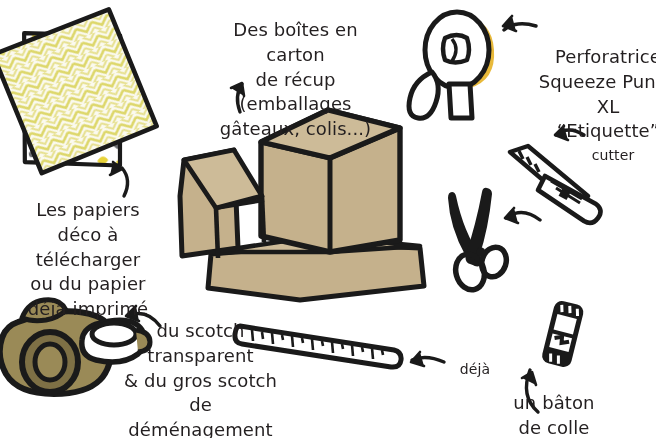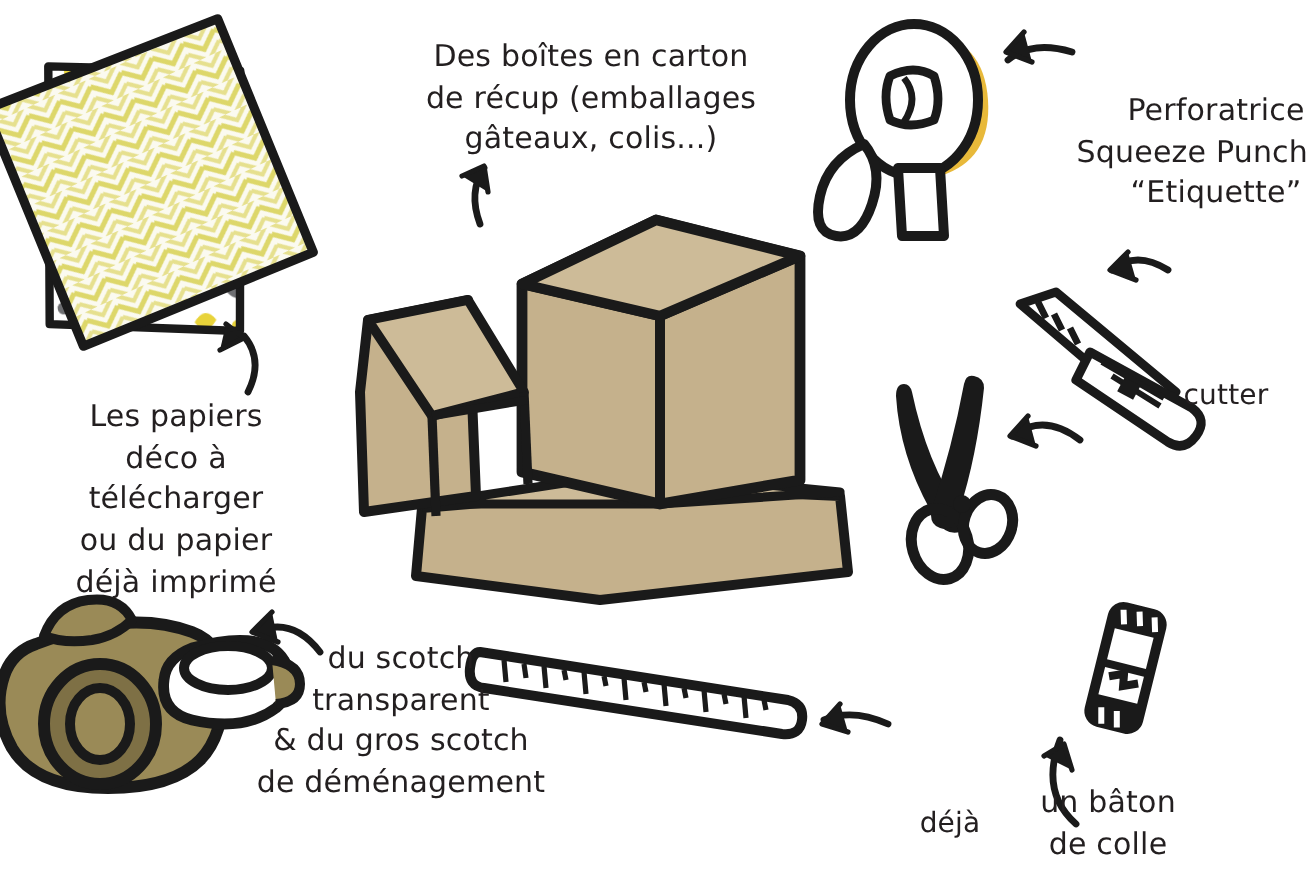--- a/index.html
+++ b/index.html
@@ -15,27 +15,27 @@
     position: relative;
     width: 656px;
     height: 438px;
     background: #ffffff;
     overflow: hidden;
   }
   .label {
     position: absolute;
     color: #231f20;
     font-family: "DejaVu Sans", sans-serif;
-    font-size: 15px;
+    font-size: 18px;
     line-height: 1.38;
     text-align: center;
     white-space: pre-line;
     letter-spacing: 0.1px;
   }
-  .label.sm { font-size: 14px; margin-top: 43px; }
+  .label.sm { font-size: 14px; }
   .art {
     position: absolute;
     top: 0;
     left: 0;
     width: 656px;
     height: 438px;
     pointer-events: none;
   }
   .art.layer-bg { z-index: 1; }
   .art.layer-fg { z-index: 2; }

